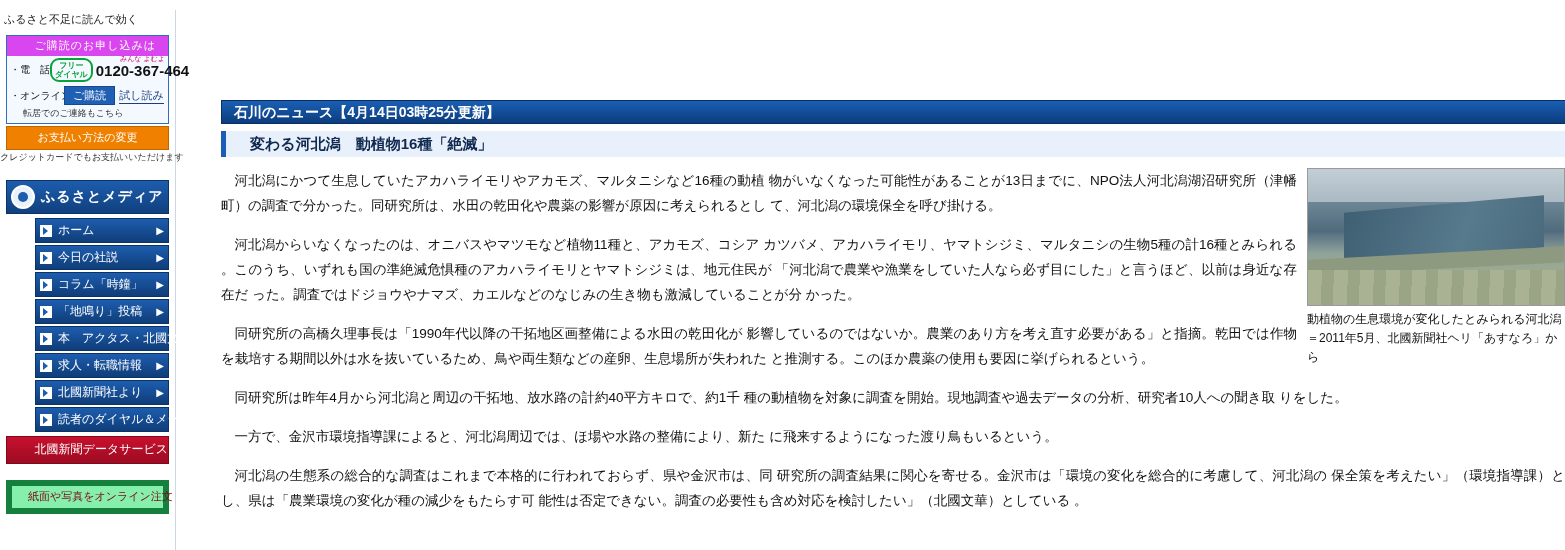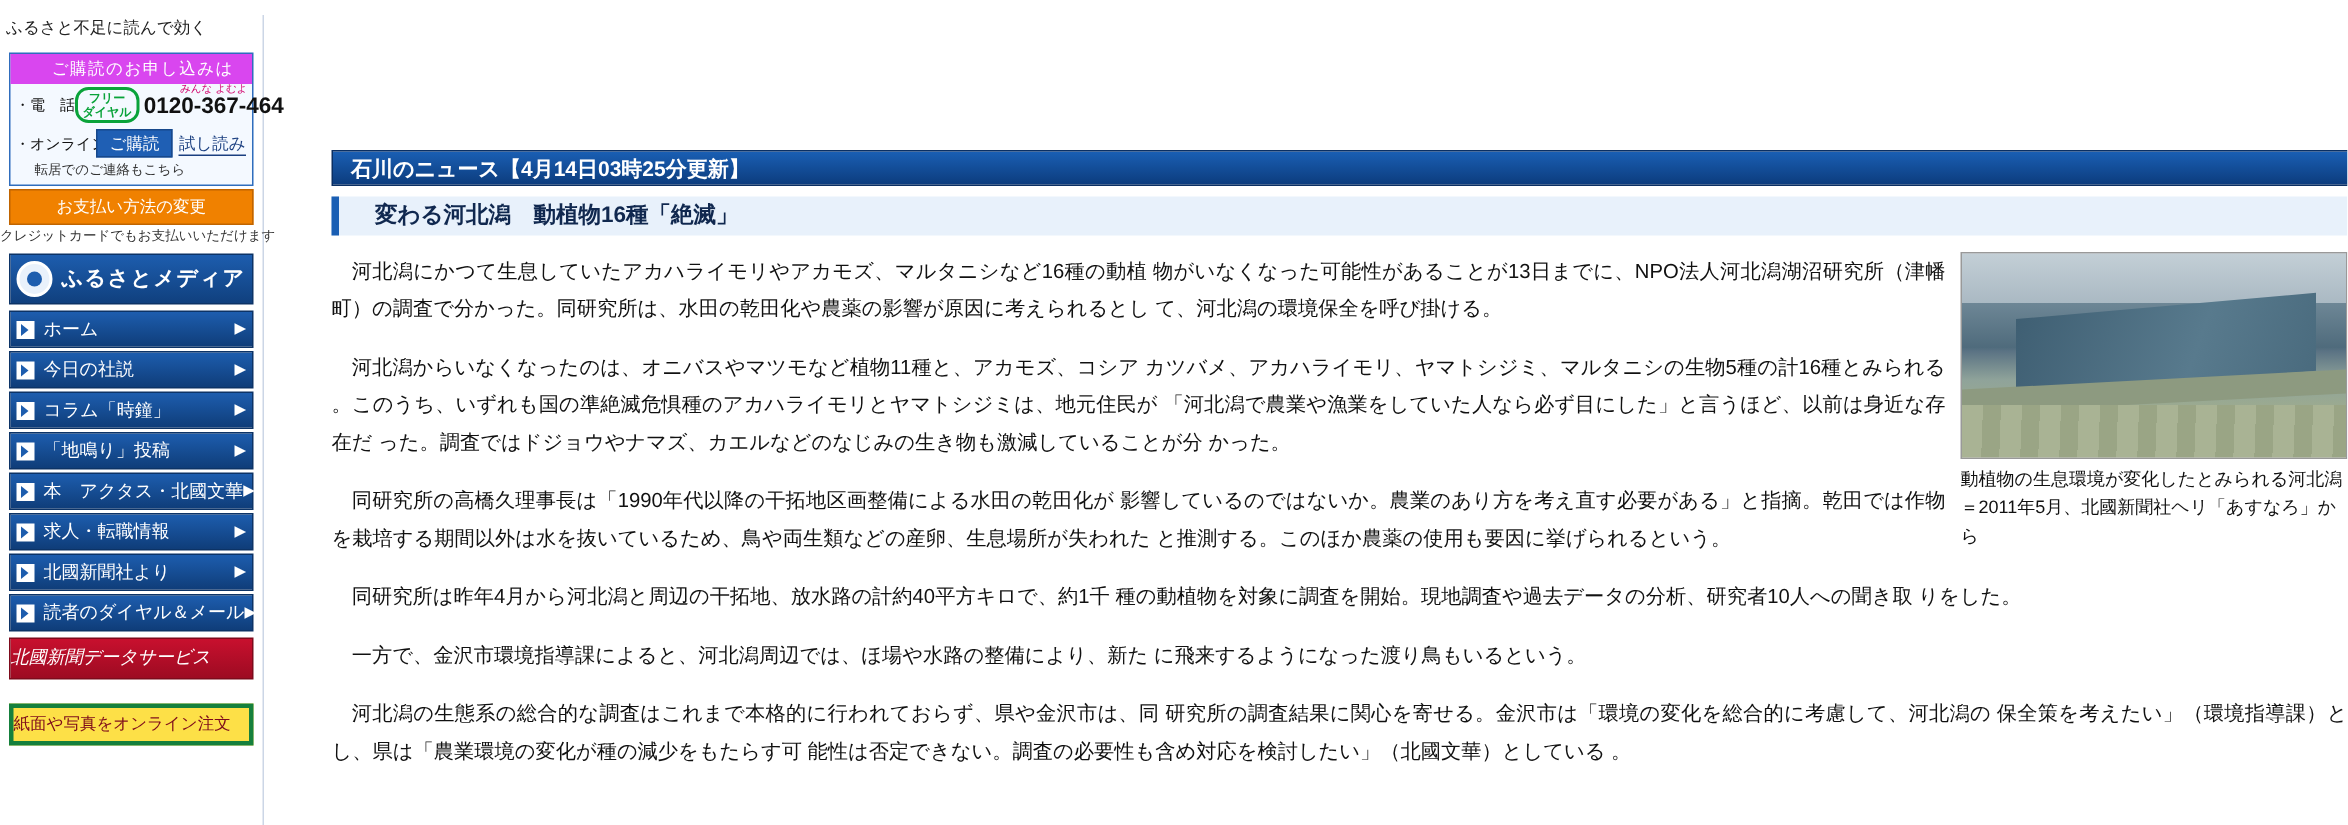--- a/index.html
+++ b/index.html
@@ -152,21 +152,21 @@
   .pay-note {
     font-size: 9px;
     color: #333;
     text-align: center;
     padding: 1px 0 0 0;
     white-space: nowrap;
   }
 
   
   .fm-head {
-    margin: 5px 6px 0 6px;
+    margin: 16px 6px 0 6px;
     height: 34px;
     background: linear-gradient(#1d5dae, #10407e);
     border: 1px solid #0c3366;
     display: flex;
     align-items: center;
     padding-left: 4px;
   }
   .fm-circle {
     width: 24px; height: 24px;
     border-radius: 50%;
@@ -201,20 +201,21 @@
     align-items: center;
     height: 25px;
     margin-bottom: 2px;
     background: linear-gradient(#1d5dae, #0f3d79);
     border: 1px solid #0c3366;
     padding: 0 4px;
     color: #fff;
     font-size: 12px;
     white-space: nowrap;
     cursor: pointer;
+    margin-left: 29px;
   }
   .nav-ico {
     width: 12px; height: 12px;
     background: #ffffff;
     margin-right: 6px;
     position: relative;
     flex: 0 0 auto;
   }
   .nav-ico:after {
     content: "";
@@ -226,32 +227,31 @@
   }
   .nav-label { flex: 1 1 auto; }
   .nav-arrow { font-size: 10px; color: #ffffff; }
 
   .ds-head {
     margin: 4px 6px 16px 6px;
     background: linear-gradient(#c8102e, #9d0b22);
     border: 1px solid #7d0a1b;
     color: #fff;
     font-size: 12px;
-    text-align: left;
+    text-align: right;
     padding: 4px 0 5px 0;
     white-space: nowrap;
-    font-style: italic;
   }
   .ds-item {
     margin: 3px 6px 0 6px;
-    background: #fde047;
-    border: 3px solid #15803d;
+    background: #86efac;
+    border: 6px solid #15803d;
     color: #7d0a1b;
     font-size: 11px;
-    padding: 3px 4px 4px 0;
+    padding: 3px 4px 4px 16px;
     white-space: nowrap;
   }
 
   
   #main {
     position: absolute;
     left: 213px; top: 0;
     width: 1352px;
     height: 550px;
     background: #ffffff;

